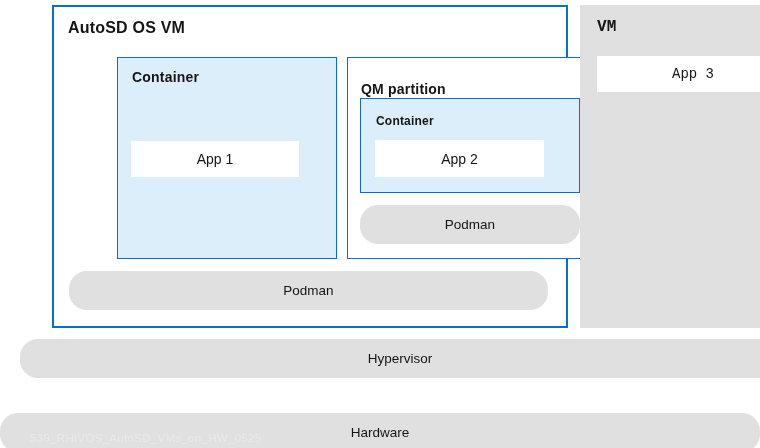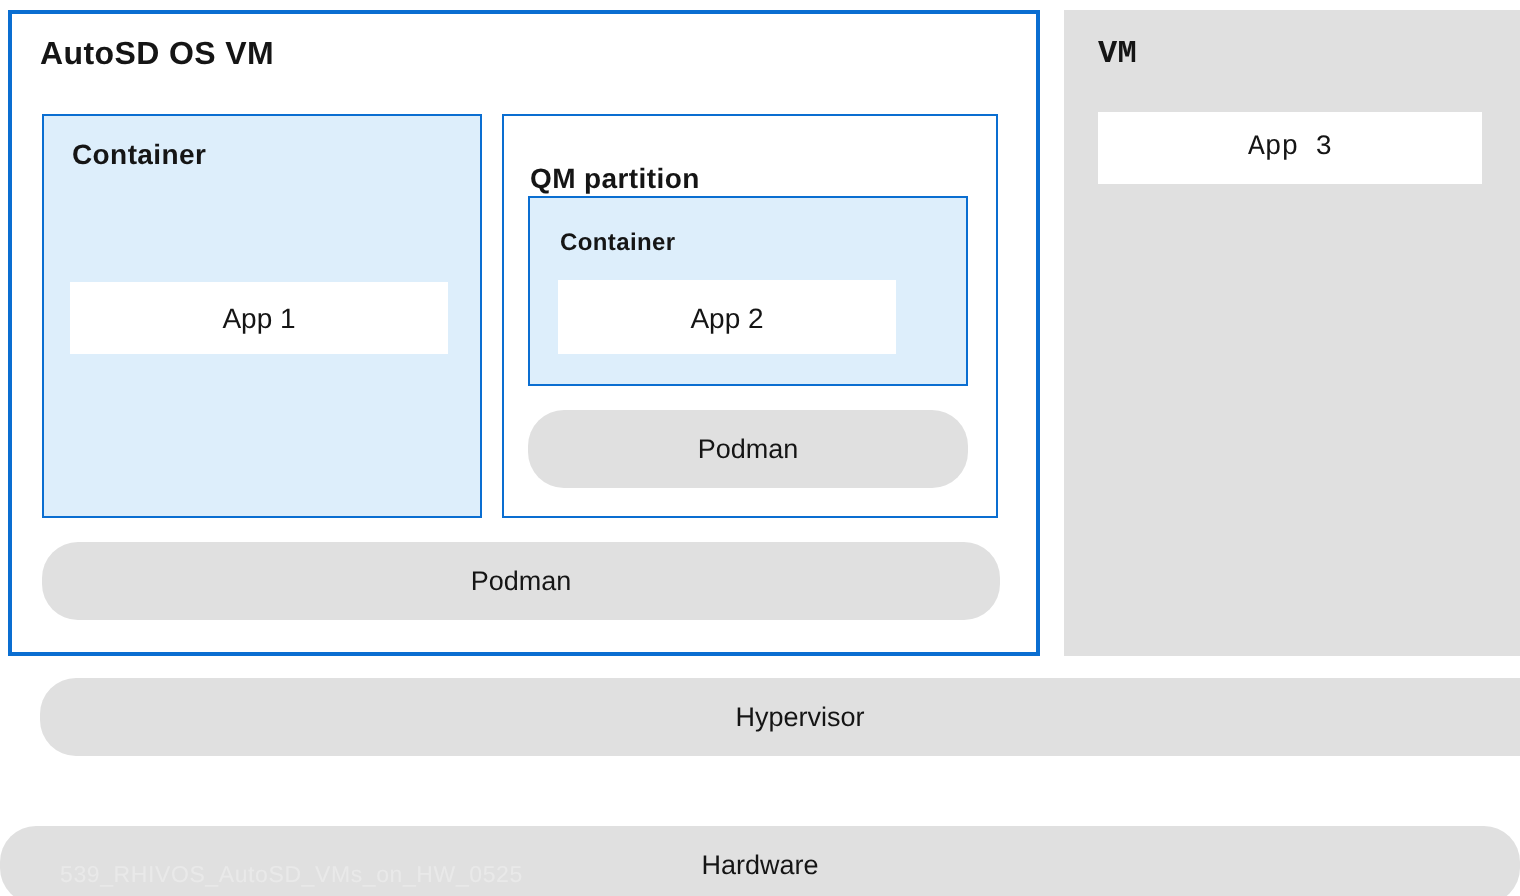--- a/index.html
+++ b/index.html
@@ -13,21 +13,21 @@
   * { box-sizing: border-box; margin: 0; padding: 0; }
   html, body {
     width: 760px; height: 448px;
     background: var(--bg-white);
     font-family: "Liberation Sans", sans-serif;
     color: var(--text-dark);
     overflow: hidden;
   }
   .canvas { position: relative; width: 760px; height: 448px; background: var(--bg-white); }
 
-  .box { position: absolute; }
+  .box { position: absolute; margin-left: 48px; }
 
   .autosd-box {
     left: 4px; top: 5px; width: 516px; height: 323px;
     background: var(--bg-white);
     border: 2px solid var(--border-blue);
   }
   .box-title {
     position: absolute;
     font-weight: bold;
     color: var(--text-dark);
@@ -47,21 +47,21 @@
   }
   .container-title { left: 14px; top: 11px; }
 
   .app-box {
     position: absolute;
     background: var(--bg-white);
     display: flex; align-items: center; justify-content: center;
     font-size: 14px;
     color: var(--text-dark);
   }
-  .app1 { left: 13px; top: 83px; width: 189px; height: 36px; }
+  .app1 { left: 13px; top: 83px; width: 168px; height: 36px; }
 
   .qm-box {
     left: 245px; top: 50px; width: 248px; height: 202px;
     background: var(--bg-white);
     border: 1.5px solid var(--border-blue);
   }
   .qm-title { left: 13px; top: 23px; }
 
   .qm-container-box {
     position: absolute;

